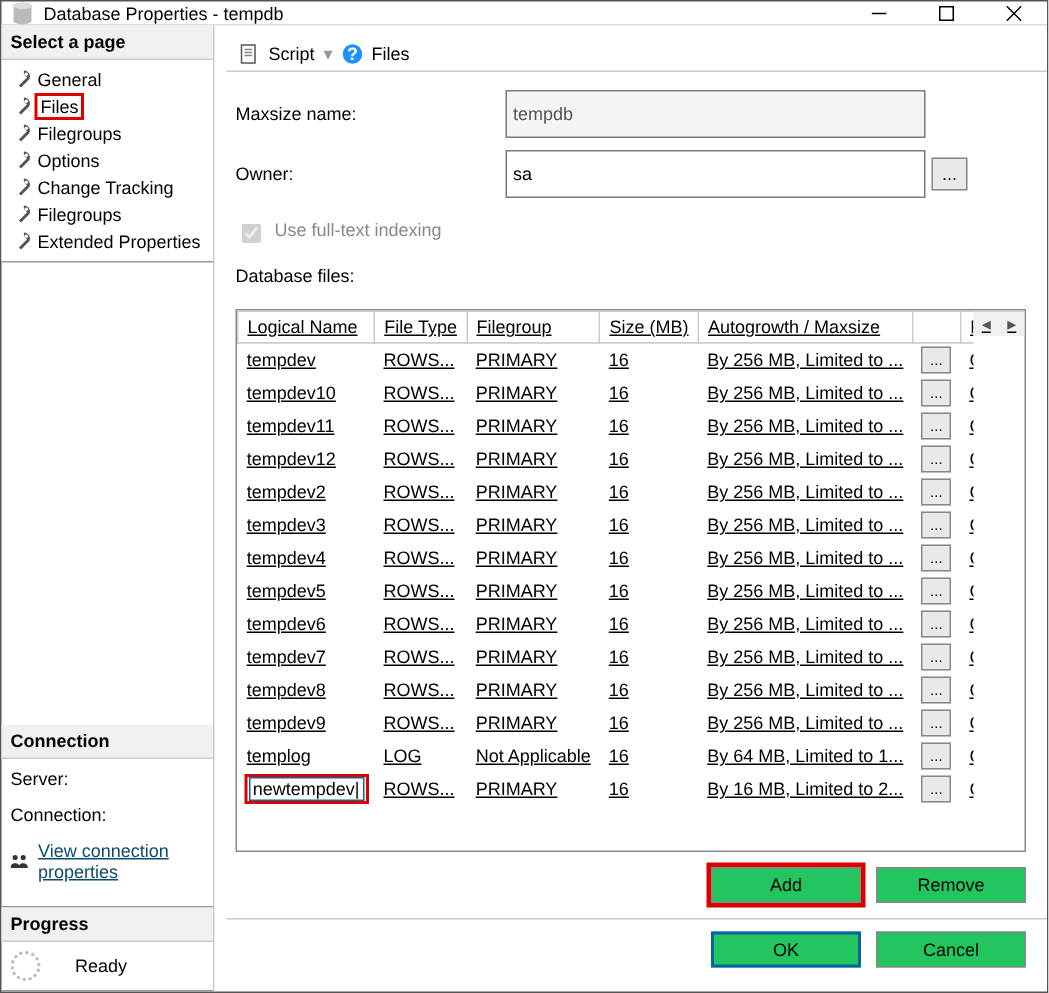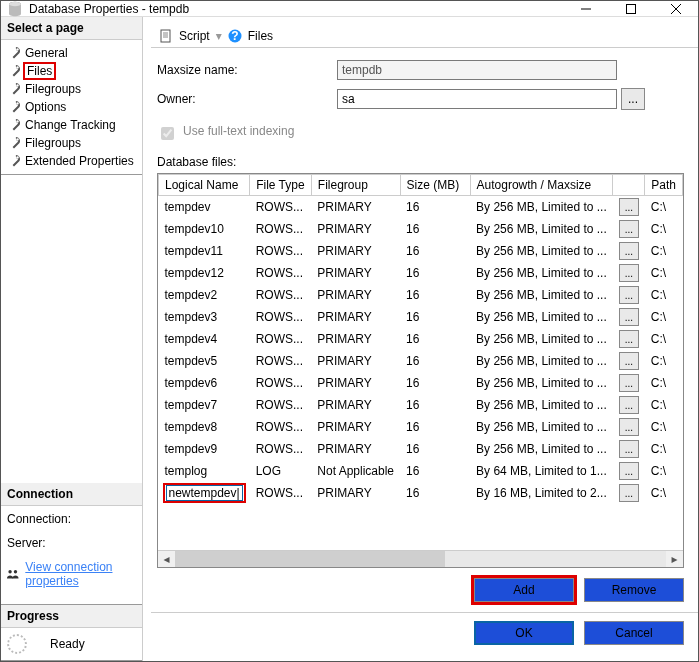--- a/index.html
+++ b/index.html
@@ -14,58 +14,58 @@
 .sidebar { width: 142px; display: flex; flex-direction: column; border-right: 1px solid #ccc; }
 .side-section { border-bottom: 1px solid #999; }
 .side-header { background: #f0f0f0; padding: 4px 6px; font-weight: bold; border-bottom: 1px solid #ccc; }
 .side-body { padding: 4px 2px; background: #fff; }
 .page-item { display: flex; align-items: center; padding: 2px 4px; gap: 4px; }
 .page-item .lbl { }
 .page-item.selected .lbl { outline: 2px solid #d00; outline-offset: 0; padding: 0 2px; }
 .wrench-icon { width: 14px; height: 14px; flex-shrink: 0; }
 .conn-body { padding: 6px; font-size: 12px; }
 .conn-body div { margin-bottom: 10px; }
-.link { color: #3b82f6; text-decoration: underline; }
+.link { color: #0c4a6e; text-decoration: underline; }
 .conn-link-row { display: flex; align-items: center; gap: 6px; }
 .progress-body { padding: 6px; display: flex; align-items: center; gap: 23px; }
 .spinner { width: 20px; height: 20px; border: 2px dotted #bbb; border-radius: 50%; }
 .side-grow { flex: 1; }
 .main { flex: 1; display: flex; flex-direction: column; padding: 8px 0 8px 8px; min-width: 0; }
 .toolbar { display: flex; align-items: center; gap: 6px; padding: 4px 8px; border-bottom: 1px solid #ccc; margin-bottom: 12px; }
 .toolbar .sep { color: #999; }
 .content { padding: 0 14px 0 6px; flex: 1; display: flex; flex-direction: column; min-height: 0; }
 .form-row { display: flex; align-items: center; margin-bottom: 8px; }
 .form-row label { width: 180px; }
-.form-row input[type=text] { flex: 1; max-width: 280px; border: 1px solid #7a7a7a; padding: 2px 4px; height: 20px; background: #fff; }
+.form-row input[type=text] { flex: 1; max-width: 280px; border: 1px solid #7a7a7a; padding: 2px 4px; height: 32px; background: #fff; }
 .form-row input[disabled] { background: #f4f4f4; color: #555; }
 .ellipsis-btn { width: 24px; height: 22px; margin-left: 4px; border: 1px solid #888; background: #e9e9e9; display: flex; align-items: center; justify-content: center; }
 .chk-row { display: flex; align-items: flex-start; gap: 6px; color: #888; margin: 6px 0 12px; }
 .chk-row input { accent-color: #888; }
-.grid-label { margin-bottom: 4px; }
-.grid-wrap { border: 1px solid #888; overflow: hidden; flex: 1; min-height: 0; display: flex; flex-direction: column; }
+.grid-label { margin-bottom: 15px; }
+.grid-wrap { border: 1px solid #888; overflow: hidden; flex: 1; min-height: 0; display: flex; flex-direction: row; text-decoration: underline; }
 .grid-scroll { overflow: hidden; flex: 1; }
 table { border-collapse: collapse; width: 100%; }
 th { background: #fff; text-align: left; font-weight: normal; padding: 3px 6px; border: 1px solid #ccc; white-space: nowrap; overflow: hidden; }
 td { padding: 2px 6px; border-bottom: 0; white-space: nowrap; overflow: hidden; text-overflow: ellipsis; }
 .col-ln { width: 78px; }
 .col-ft { width: 62px; }
 .col-fg { width: 86px; }
 .col-sz { width: 78px; }
 .col-ag { width: 130px; }
 .col-btn { width: 22px; }
 .col-pth { width: 30px; }
 .row-btn { width: 20px; height: 18px; border: 1px solid #888; background: #e9e9e9; display: inline-flex; align-items: center; justify-content: center; font-size: 10px; }
 .cell-edit { border: 1px solid #0a64a4; padding: 0 2px; display: inline-block; min-width: 68px; }
 .cell-edit-outer { outline: 2px solid #d00; padding: 1px; }
 .hscroll { height: 17px; display: flex; align-items: center; background: #f0f0f0; border-top: 1px solid #ccc; }
 .hscroll .arrow { width: 17px; height: 17px; display: flex; align-items: center; justify-content: center; color: #555; }
 .hscroll .track { flex: 1; background: #e8e8e8; height: 100%; position: relative; }
 .hscroll .thumb { position: absolute; left: 0; top: 0; height: 100%; width: 55%; background: #cfcfcf; }
 .grid-actions { display: flex; justify-content: flex-end; gap: 10px; padding: 10px 0; }
-.btn { min-width: 100px; height: 24px; border: 1px solid #888; background: #1d4ed8; display: flex; align-items: center; justify-content: center; }
+.btn { min-width: 100px; height: 24px; border: 1px solid #888; background: #22c55e; display: flex; align-items: center; justify-content: center; }
 .btn.highlight { outline: 3px solid #d00; }
 .btn.primary { border: 2px solid #0a64a4; }
 .footer { border-top: 1px solid #ccc; padding: 8px 14px; display: flex; justify-content: flex-end; gap: 10px; }
 .people-icon { width: 16px; height: 14px; }
 </style>
 </head>
 <body>
 
 <div class="window">
 
@@ -150,22 +150,22 @@
                 <circle cx="10.5" cy="3.5" r="1.2" fill="#fff"></circle>
               </svg>
               <span class="lbl">Extended Properties</span>
             </div>
           </div>
       </div>
       <div class="side-grow"></div>
       <div class="side-section">
         <div class="side-header">Connection</div>
         <div class="conn-body">
+          <div>Server:</div>
           <div>Connection:</div>
-          <div>Server:</div>
           <div class="conn-link-row">
             <svg class="people-icon" viewBox="0 0 16 14">
                 <circle cx="4" cy="4" r="2.2" fill="#333"></circle>
                 <circle cx="11" cy="4" r="2.2" fill="#333"></circle>
                 <path d="M0 13c0-3 2-4 4-4s4 1 4 4" fill="#333"></path>
                 <path d="M7 13c0-3 2-4 4-4s4 1 4 4" fill="#333"></path>
               </svg>
             <a href="#" class="link">View connection properties</a>
           </div>
         </div>

